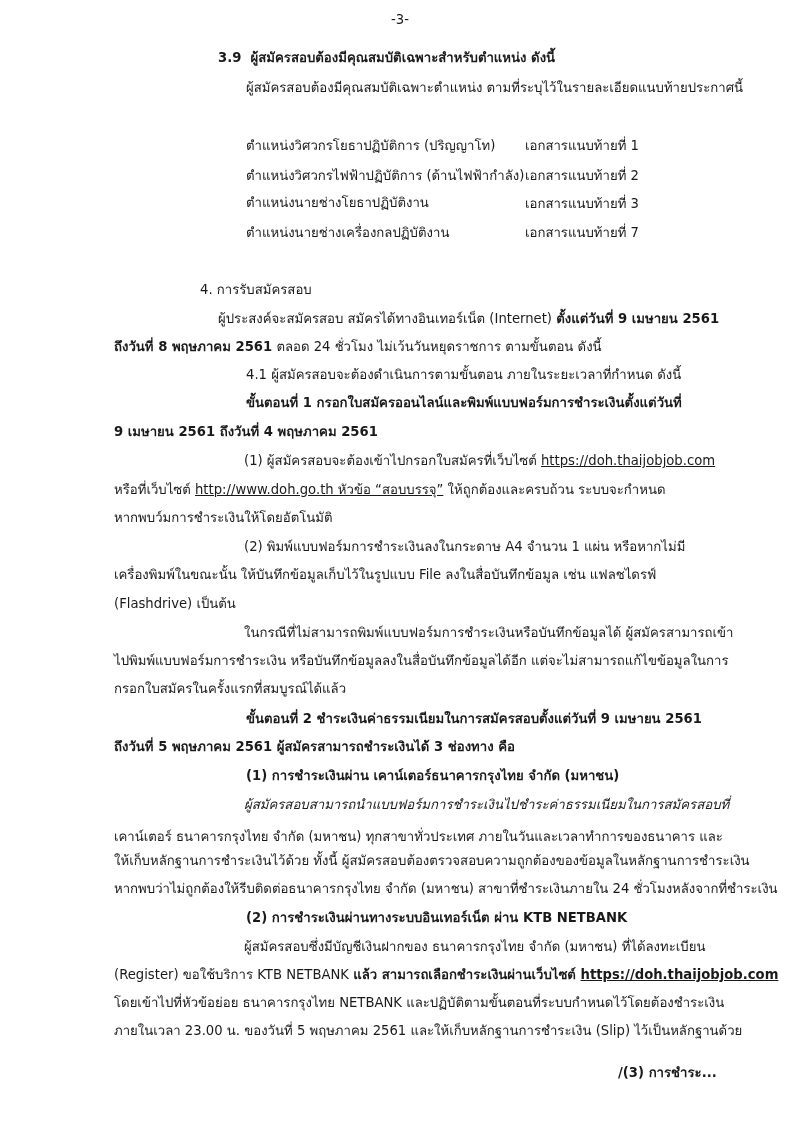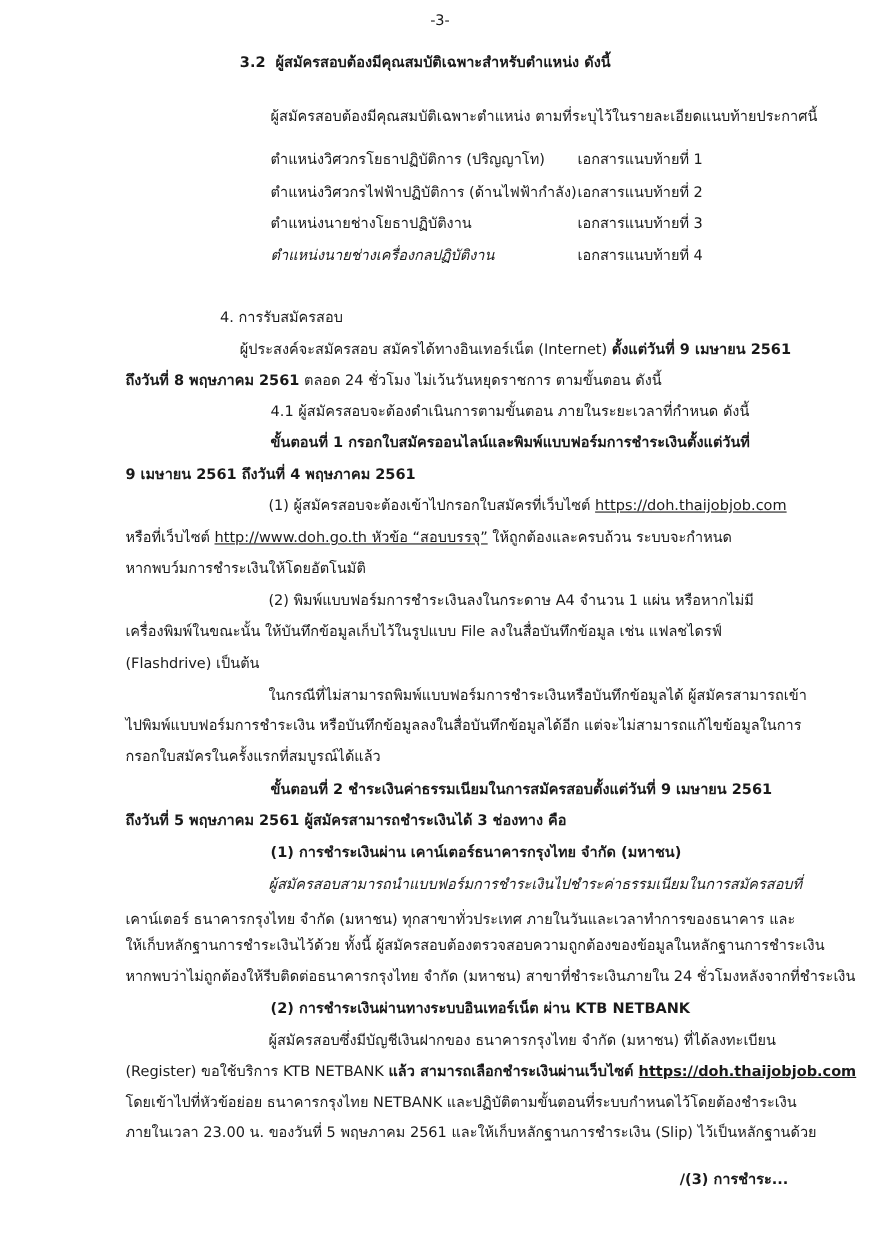--- a/index.html
+++ b/index.html
@@ -15,33 +15,33 @@
     .pos-name { left: 246px; }
     .pos-doc { left: 525px; }
   </style>
 </head>
 <body>
 
 <div>
   <div class="line pagenum">-3-</div>
 
   <div class="line b" style="left:218px; top:48px;">
-    <span>3.2</span>&nbsp;
+    <span>3.9</span>&nbsp;
     <span>ผู้สมัครสอบต้องมีคุณสมบัติเฉพาะสำหรับตำแหน่ง ดังนี้</span>
   </div>
-  <div class="line" style="left:246px; top:78px;margin-top:19px;">ผู้สมัครสอบต้องมีคุณสมบัติเฉพาะตำแหน่ง ตามที่ระบุไว้ในรายละเอียดแนบท้ายประกาศนี้</div>
+  <div class="line" style="left:246px; top:78px;">ผู้สมัครสอบต้องมีคุณสมบัติเฉพาะตำแหน่ง ตามที่ระบุไว้ในรายละเอียดแนบท้ายประกาศนี้</div>
 
   <div class="line pos-name" style="top:136px;">ตำแหน่งวิศวกรโยธาปฏิบัติการ (ปริญญาโท)</div>
   <div class="line pos-doc" style="top:136px;">เอกสารแนบท้ายที่  1</div>
   <div class="line pos-name" style="top:166px;">ตำแหน่งวิศวกรไฟฟ้าปฏิบัติการ (ด้านไฟฟ้ากำลัง)</div>
   <div class="line pos-doc" style="top:166px;">เอกสารแนบท้ายที่  2</div>
   <div class="line pos-name" style="top:194px;font-family:Liberation Mono, monospace;">ตำแหน่งนายช่างโยธาปฏิบัติงาน</div>
   <div class="line pos-doc" style="top:194px;">เอกสารแนบท้ายที่  3</div>
-  <div class="line pos-name" style="top:223px;font-style:italic;">ตำแหน่งนายช่างเครื่องกลปฏิบัติงาน</div>
-  <div class="line pos-doc" style="top:223px;">เอกสารแนบท้ายที่  4</div>
+  <div class="line pos-name" style="top:223px;">ตำแหน่งนายช่างเครื่องกลปฏิบัติงาน</div>
+  <div class="line pos-doc" style="top:223px;">เอกสารแนบท้ายที่  7</div>
 
   <div class="line" style="left:200px; top:280px;">4. การรับสมัครสอบ</div>
   <div class="line" style="left:218px; top:309px;">
     <span>ผู้ประสงค์จะสมัครสอบ สมัครได้ทางอินเทอร์เน็ต (Internet) </span><span class="b">ตั้งแต่วันที่ 9 เมษายน 2561</span>
   </div>
   <div class="line" style="left:114px; top:337px;">
     <span class="b">ถึงวันที่ 8 พฤษภาคม 2561</span><span> ตลอด 24 ชั่วโมง ไม่เว้นวันหยุดราชการ ตามขั้นตอน ดังนี้</span>
   </div>
   <div class="line" style="left:246px; top:365px;">4.1  ผู้สมัครสอบจะต้องดำเนินการตามขั้นตอน ภายในระยะเวลาที่กำหนด ดังนี้</div>
 

